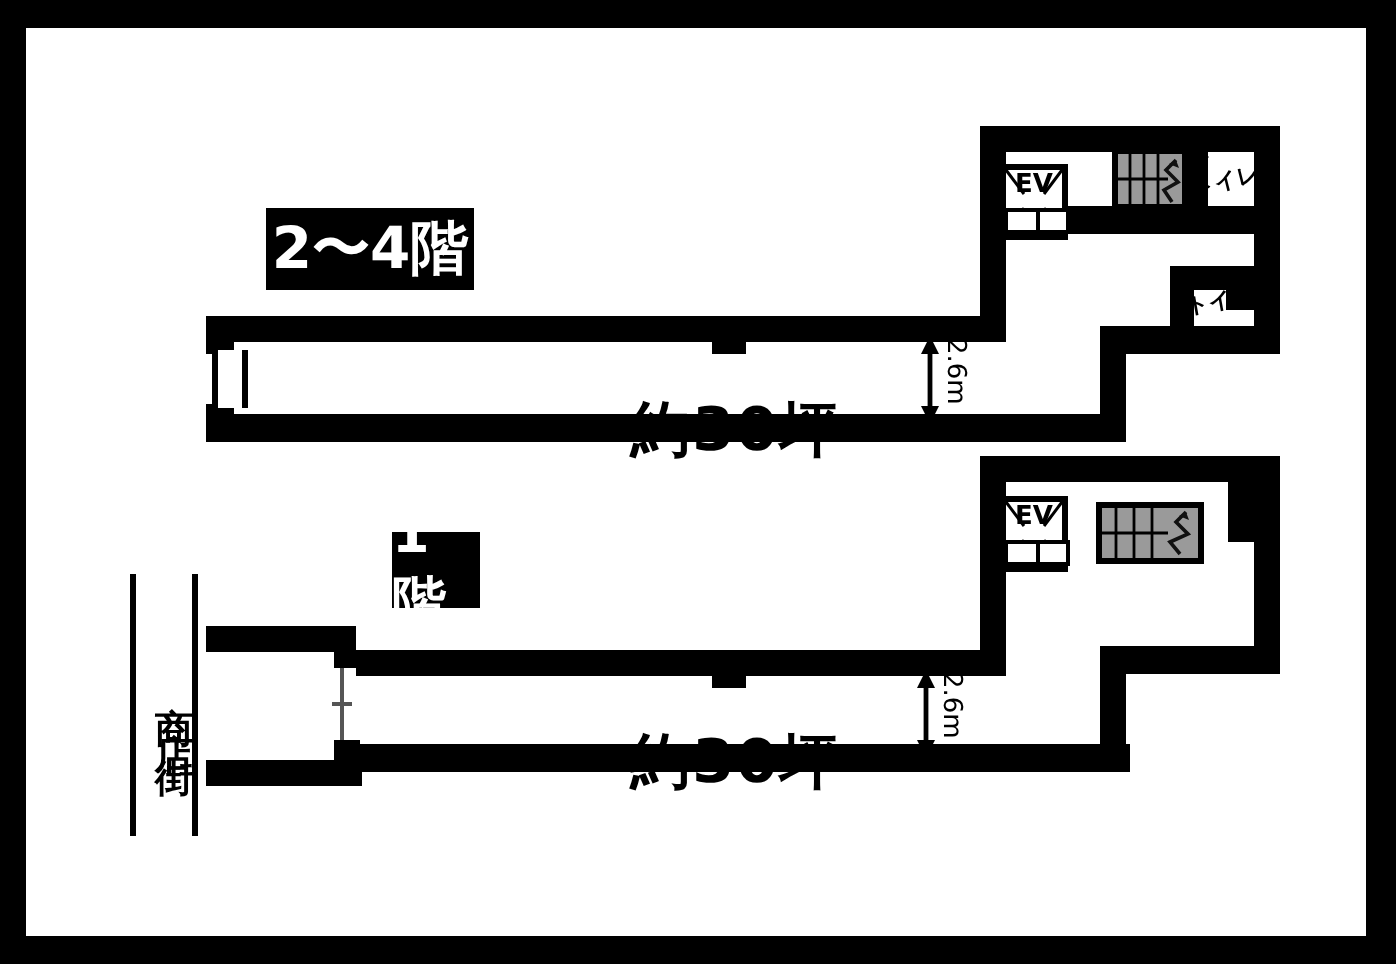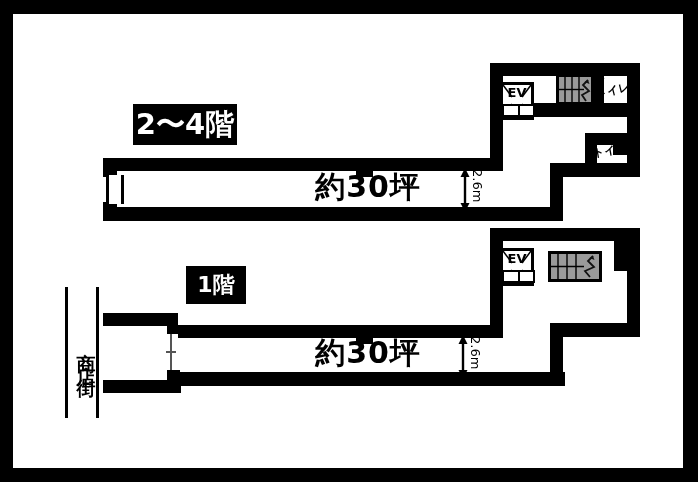--- a/index.html
+++ b/index.html
@@ -16,21 +16,21 @@
   }
   .wall{position:absolute;background:#000;}
   .floor-label{
     position:absolute;background:#000;color:#fff;
     display:flex;align-items:center;justify-content:center;
     font-weight:bold;
   }
   .area-label{
     position:absolute;color:#000;font-weight:bold;font-size:30px;
     display:flex;align-items:center;justify-content:center;
-    letter-spacing:1px;white-space:nowrap;
+    letter-spacing:1px;white-space:nowrap;margin-top:28px;
   }
   .dim-text{
     position:absolute;font-size:13px;color:#000;
     writing-mode:vertical-rl;line-height:1;
   }
   .toilet-label{
     position:absolute;font-size:11px;font-weight:bold;color:#000;
     white-space:nowrap;line-height:1;
   }
   .street-text{
@@ -117,21 +117,21 @@
   <div class="area-label" style="left:303px;top:171px;width:130px;height:33px;">約30坪</div>
   <div style="position:absolute;left:459px;top:168px;">
     <svg width="12" height="44" viewBox="0 0 12 44">
       <line x1="6" y1="6" x2="6" y2="38" stroke="#000" stroke-width="2.4"></line>
       <polygon points="6,0 1.5,9 10.5,9" fill="#000"></polygon>
       <polygon points="6,44 1.5,35 10.5,35" fill="#000"></polygon>
     </svg>
   </div>
   <div class="dim-text" style="left:471px;top:169px;height:42px;">2.6m</div>
 
-  <div class="floor-label" style="left:186px;top:266px;width:60px;height:38px;font-size:22px;">
+  <div class="floor-label" style="left:196px;top:266px;width:44px;height:38px;font-size:27px;">
     <span>1階</span>
   </div>
 
   <div class="wall" style="left:65px;top:287px;width:3px;height:131px;"></div>
   <div class="wall" style="left:96px;top:287px;width:3px;height:131px;"></div>
   <div class="street-text" style="left:70px;top:296px;width:26px;height:122px;">商店街</div>
 
   <div class="wall" style="left:103px;top:313px;width:75px;height:13px;"></div>
   <div class="wall" style="left:103px;top:380px;width:78px;height:13px;"></div>
   <div class="wall" style="left:167px;top:313px;width:11px;height:21px;"></div>

